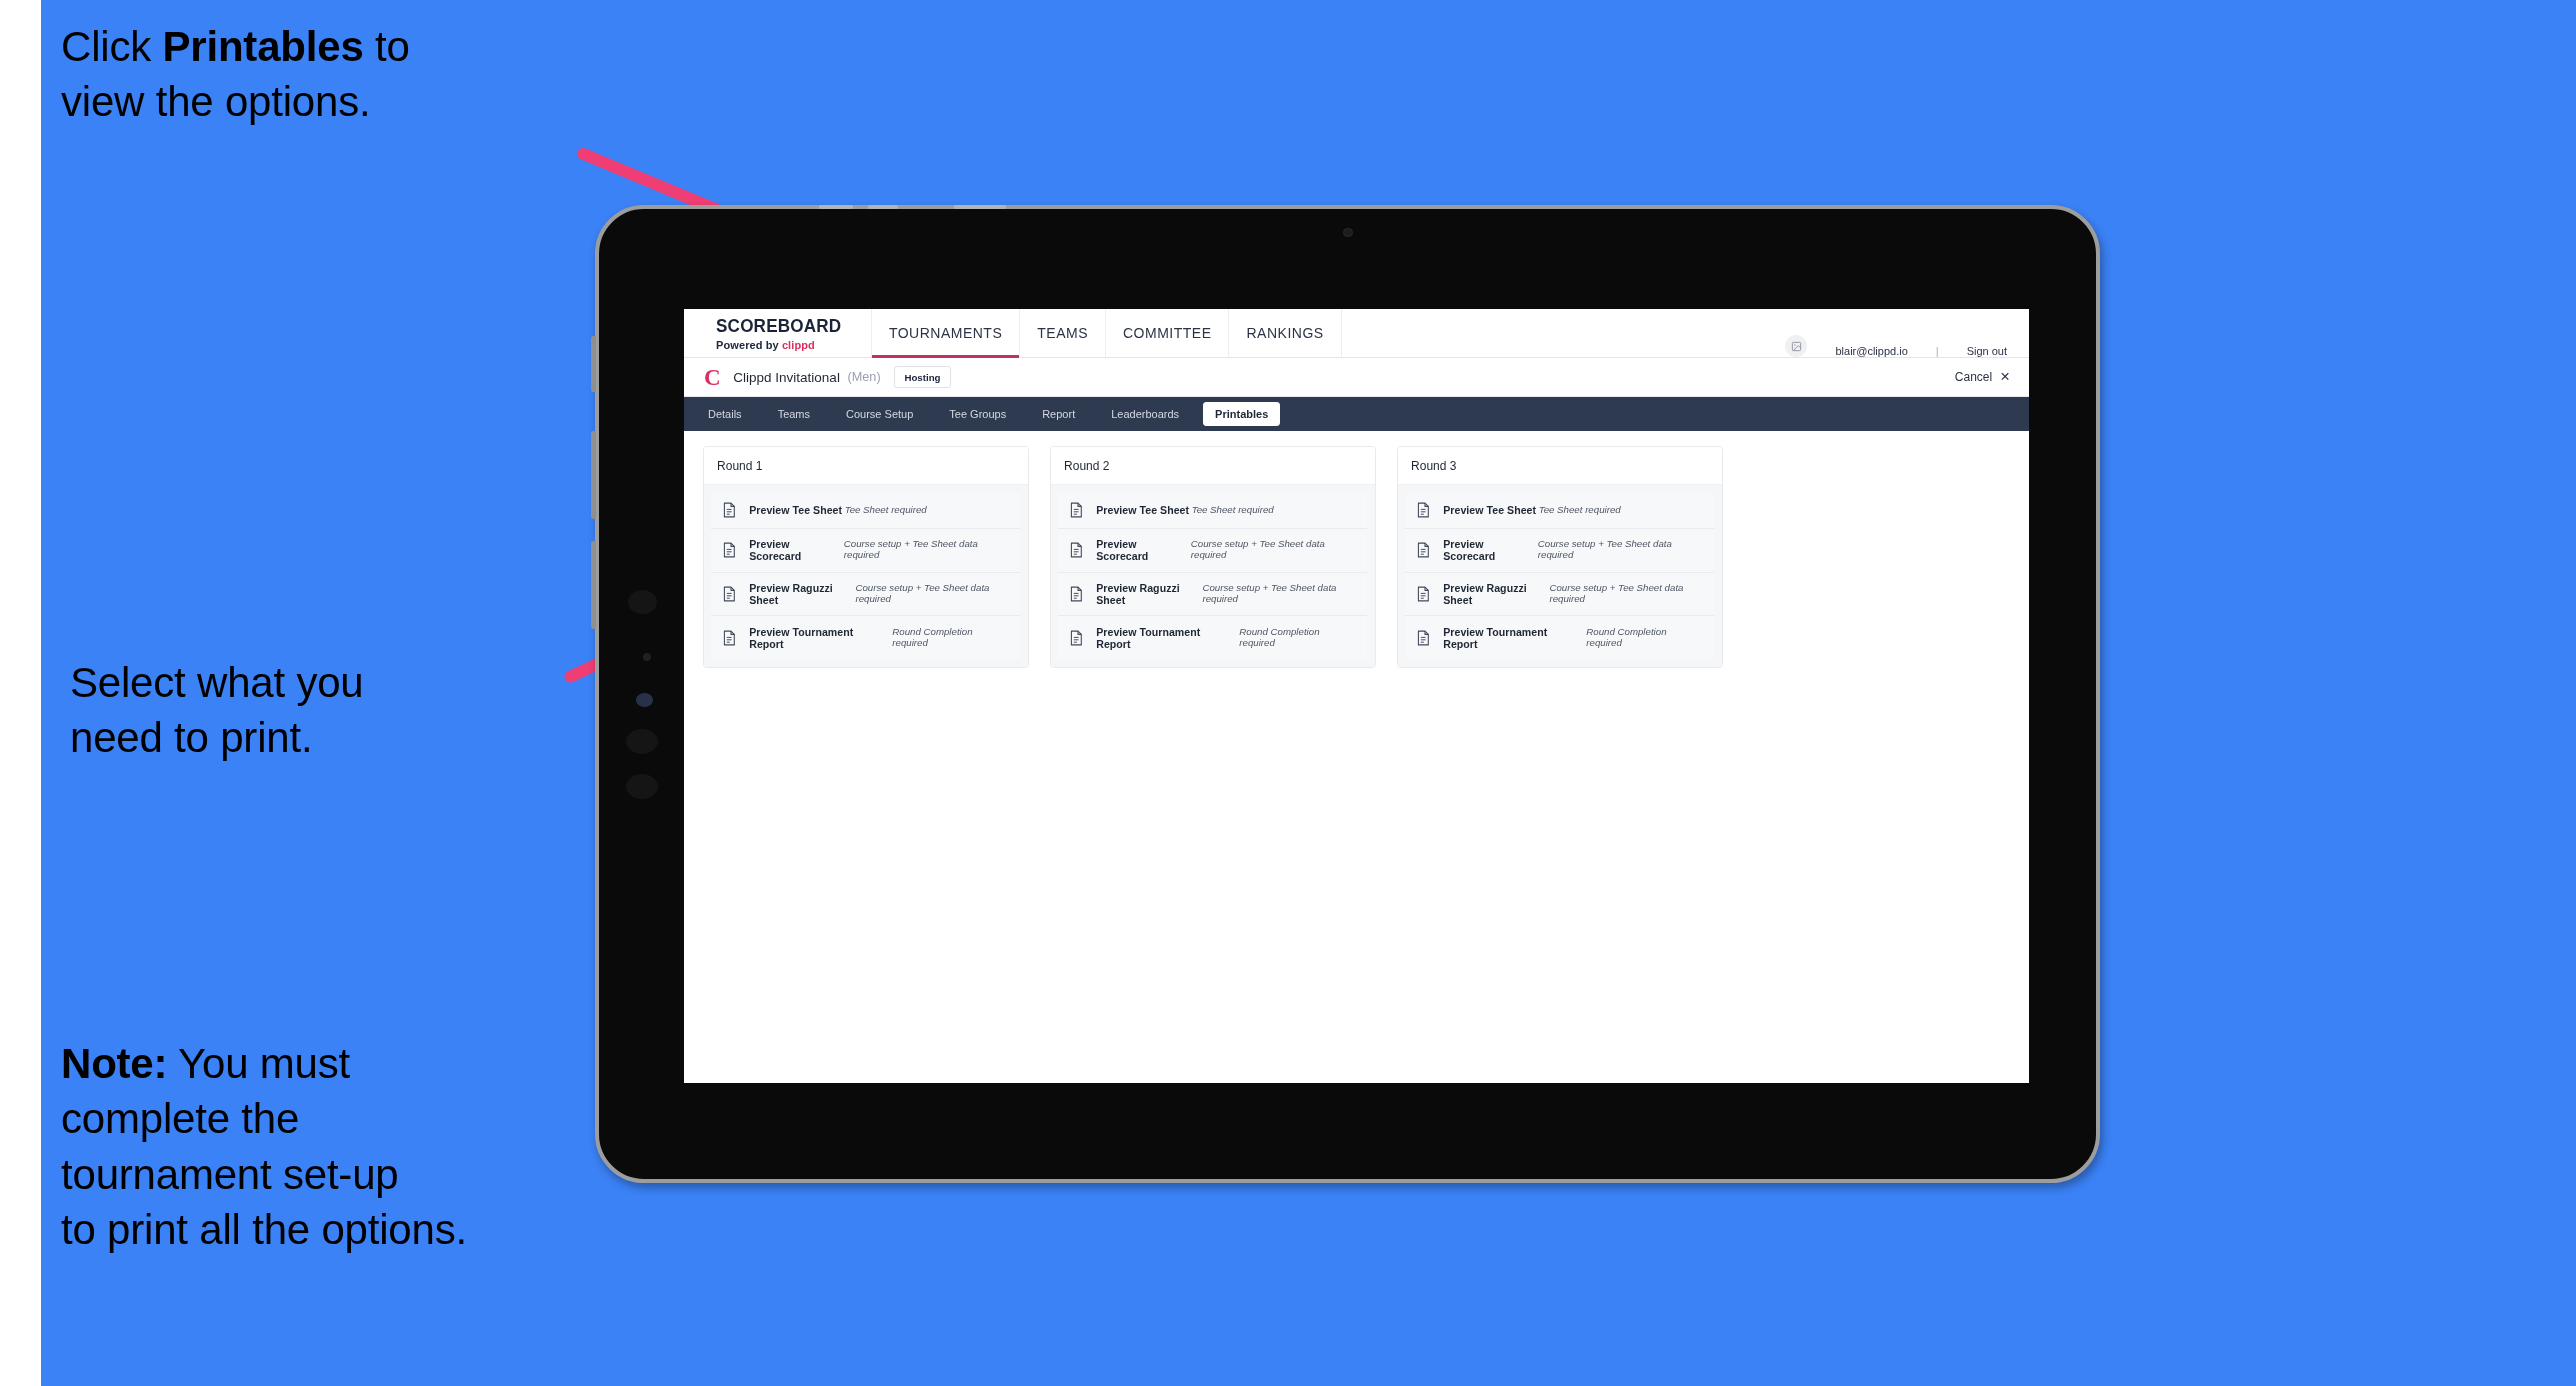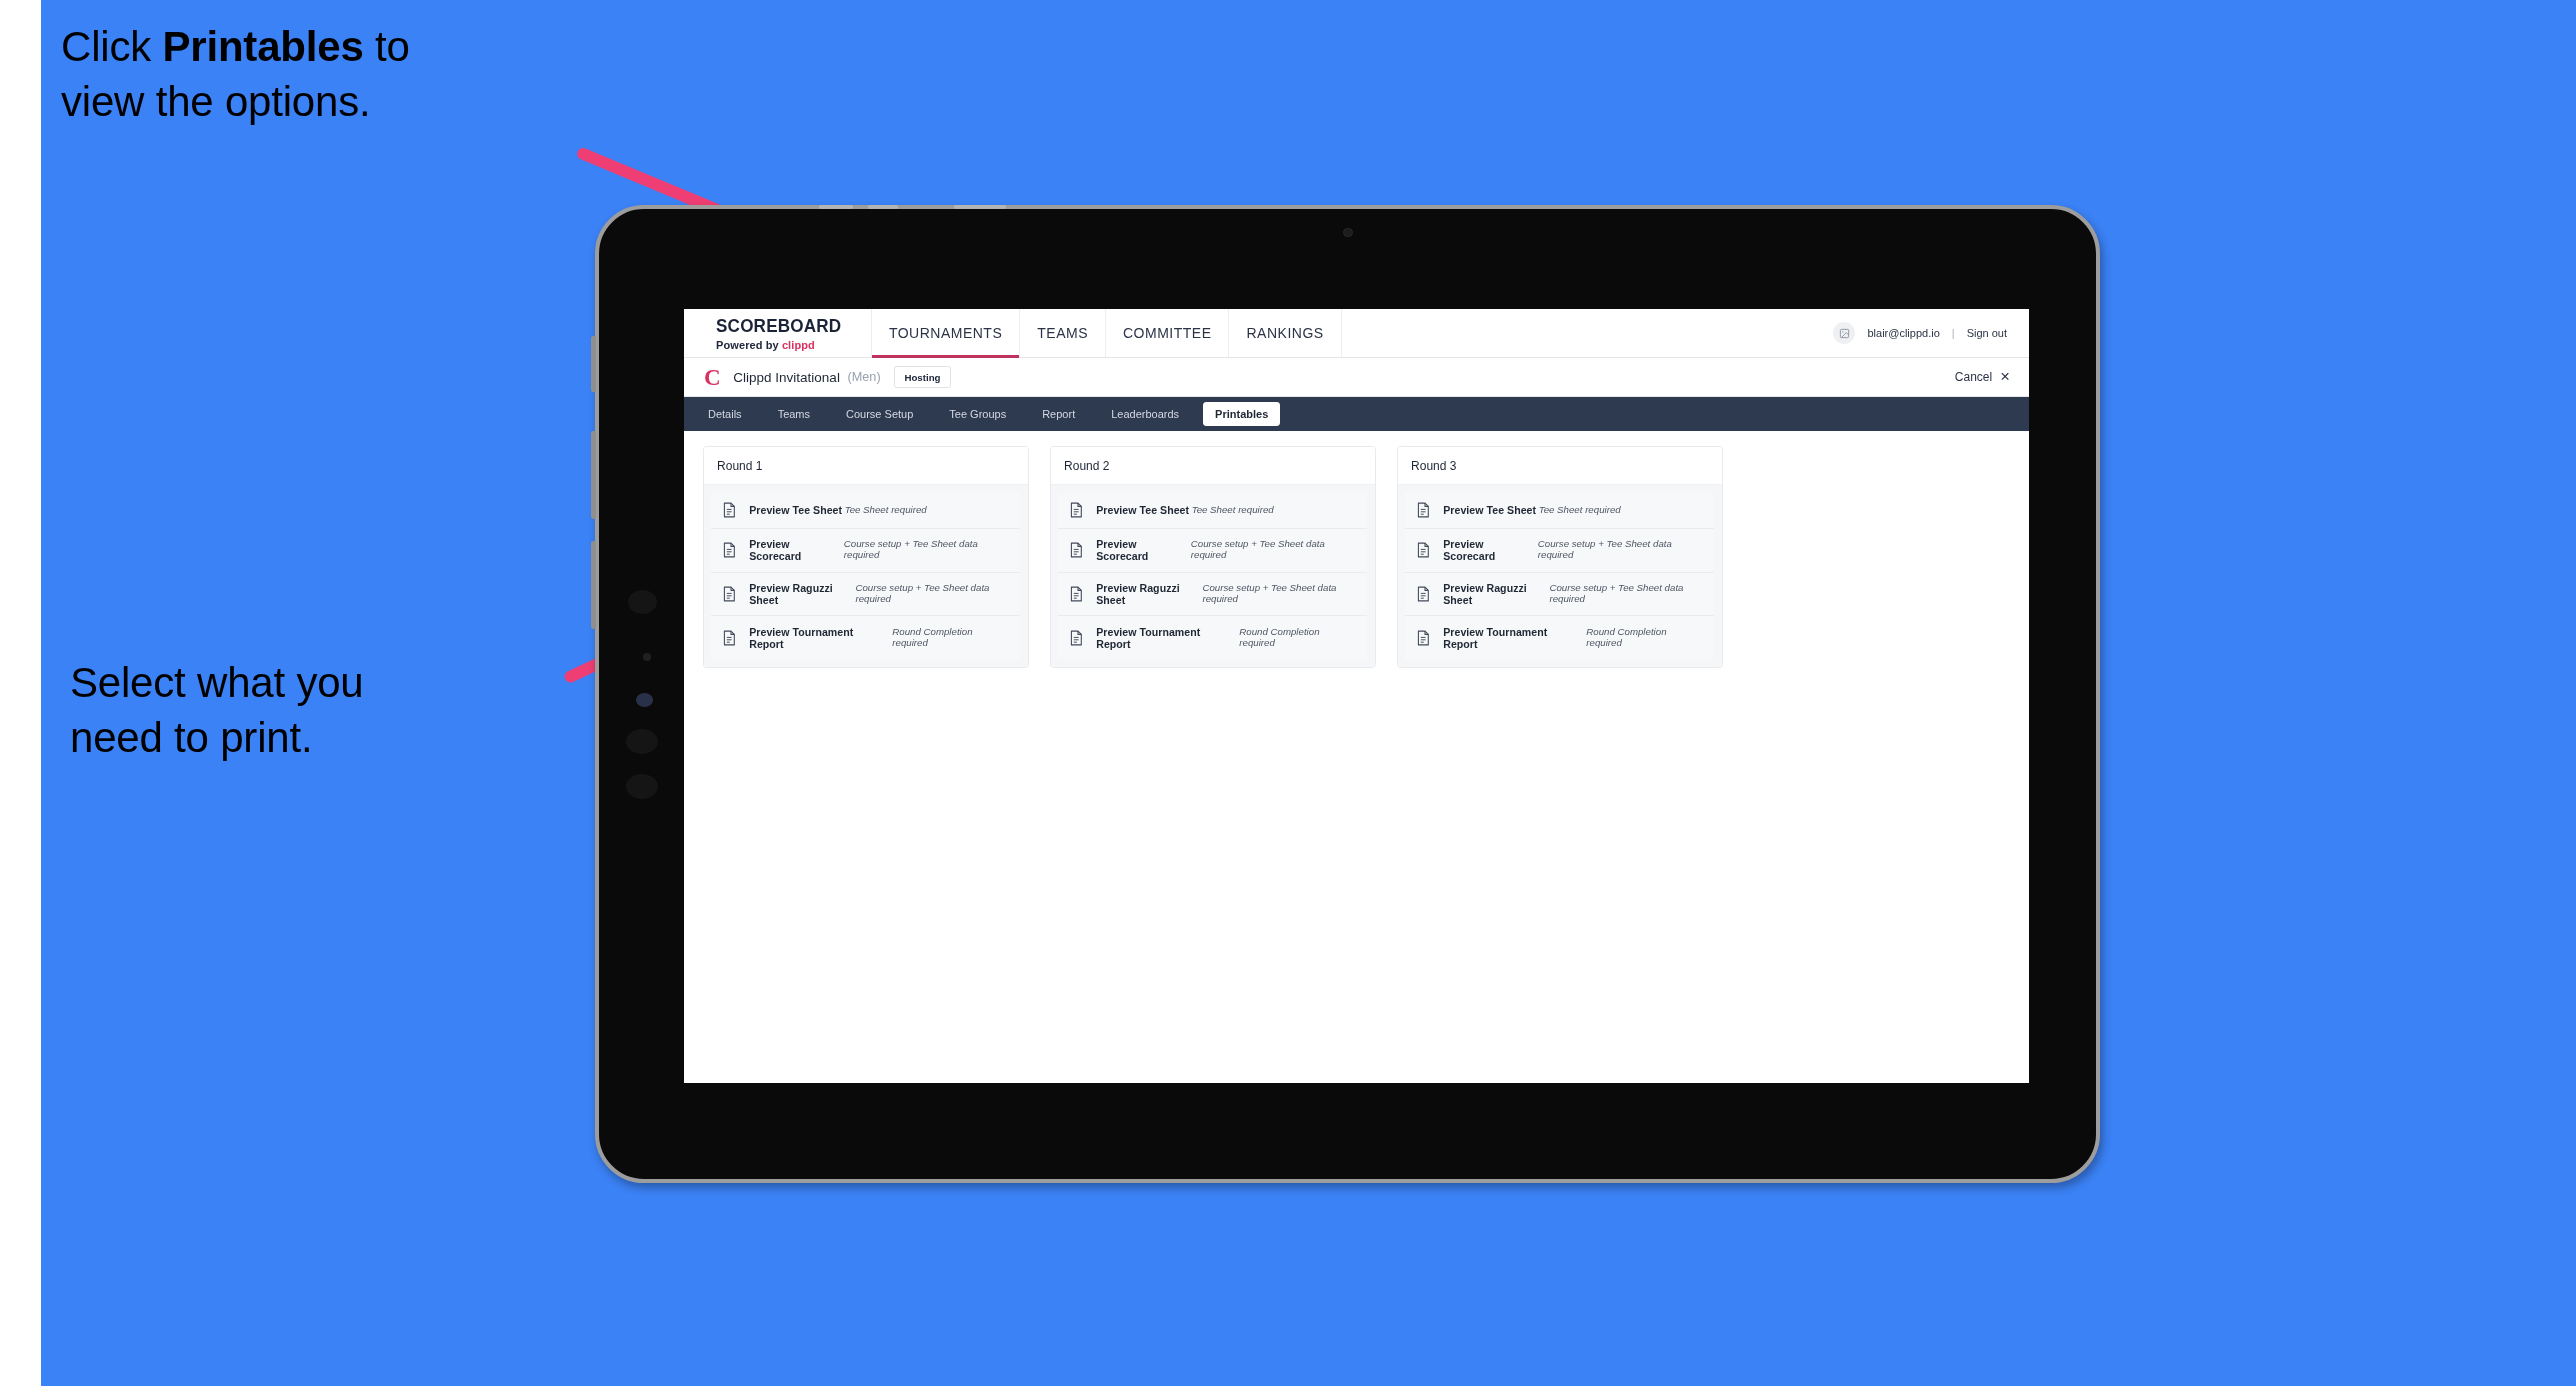--- a/index.html
+++ b/index.html
@@ -167,22 +167,22 @@
     content: "";
     position: absolute;
     left: 0; right: 0; bottom: -0.8px;
     height: 2.5px;
     background: var(--accent, #c0335e);
   }
   #nav-spacer { flex: 1; border-right: none; }
 
   #account {
     display: flex;
-    align-items: center;
-    gap: 12px;
+    align-items: flex-end;
+    gap: 28px;
     padding: 0 22px 0 8.5px;
     font-size: 11px;
     color: #2b3346;
   }
   #avatar {
     width: 22px; height: 22px;
     border-radius: 50%;
     background: #eef0f2;
     display: flex; align-items: center; justify-content: center;
     color: #8b92a0;
@@ -319,20 +319,24 @@
 </style>
 </head>
 <body>
 
 <div id="root">
 
   <div class="callout" id="callout-printables">Click <b>Printables</b> to
 view the options.</div>
   <div class="callout" id="callout-select">Select what you
  need to print.</div>
+  <div class="callout" id="callout-note"><b>Note:</b> You must
+complete the
+tournament set-up
+to print all the options.</div>
 
   <svg class="arrow-svg" viewBox="0 0 3046 1639">
     <g id="arrow-to-printables">
       <line x1="641" y1="182" x2="1258" y2="440" stroke="#ef3e74" stroke-width="14" stroke-linecap="round"></line>
       <polygon points="1300,462 1215,438 1247,397" fill="#ef3e74"></polygon>
       <polygon points="1300,462 1247,397 1232,472" fill="#ef3e74"></polygon>
     </g>
     <g id="arrow-to-print-options">
       <line x1="626" y1="800" x2="742" y2="746" stroke="#ef3e74" stroke-width="14" stroke-linecap="round"></line>
       <polygon points="790,712 726,716 748,772" fill="#ef3e74"></polygon>

